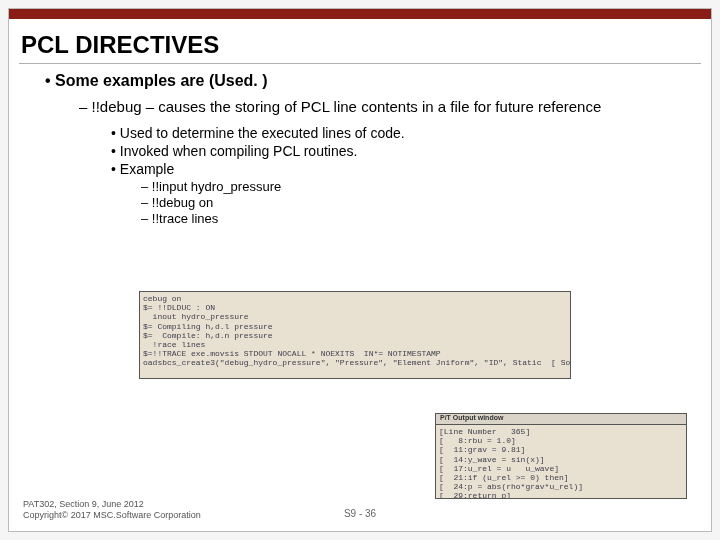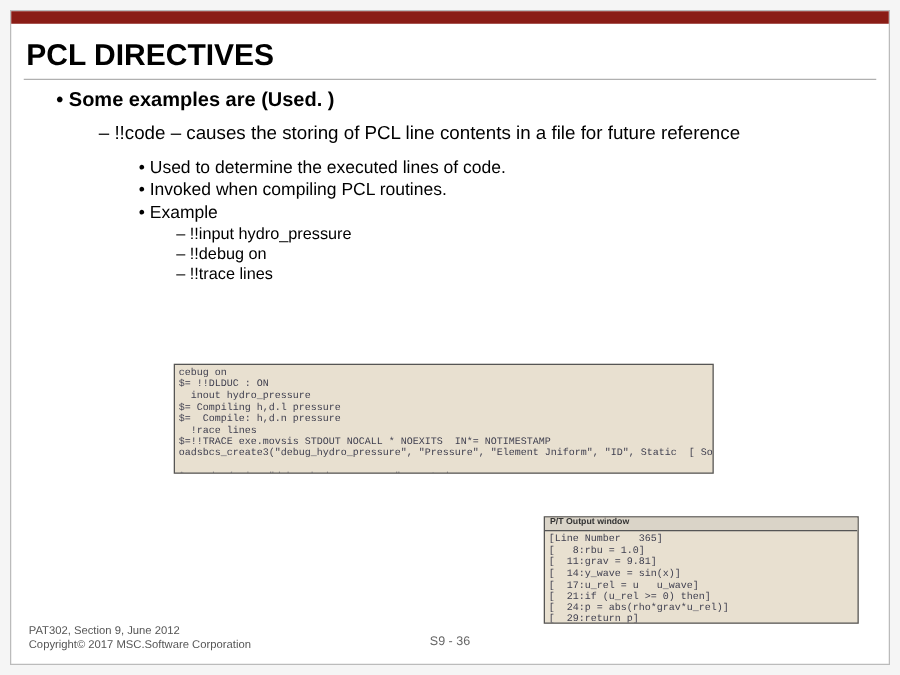--- a/index.html
+++ b/index.html
@@ -113,21 +113,21 @@
 </head>
 <body>
 
 <div class="slide">
   <div class="red-bar"></div>
   <div class="title">PCL DIRECTIVES</div>
   <div class="hr"></div>
 
   <div class="content">
     <div class="lvl1">Some examples are (Used. )</div>
-    <div class="lvl2">!!code – causes the storing of PCL line contents in a file for future reference</div>
+    <div class="lvl2">!!debug – causes the storing of PCL line contents in a file for future reference</div>
     <div class="lvl3">Used to determine the executed lines of code.</div>
     <div class="lvl3">Invoked when compiling PCL routines.</div>
     <div class="lvl3">Example</div>
     <div class="lvl4">!!input hydro_pressure</div>
     <div class="lvl4">!!debug on</div>
     <div class="lvl4">!!trace lines</div>
   </div>
 
   <div id="code1" class="codebox"><span>cebug on
 $= !!DLDUC : ON

